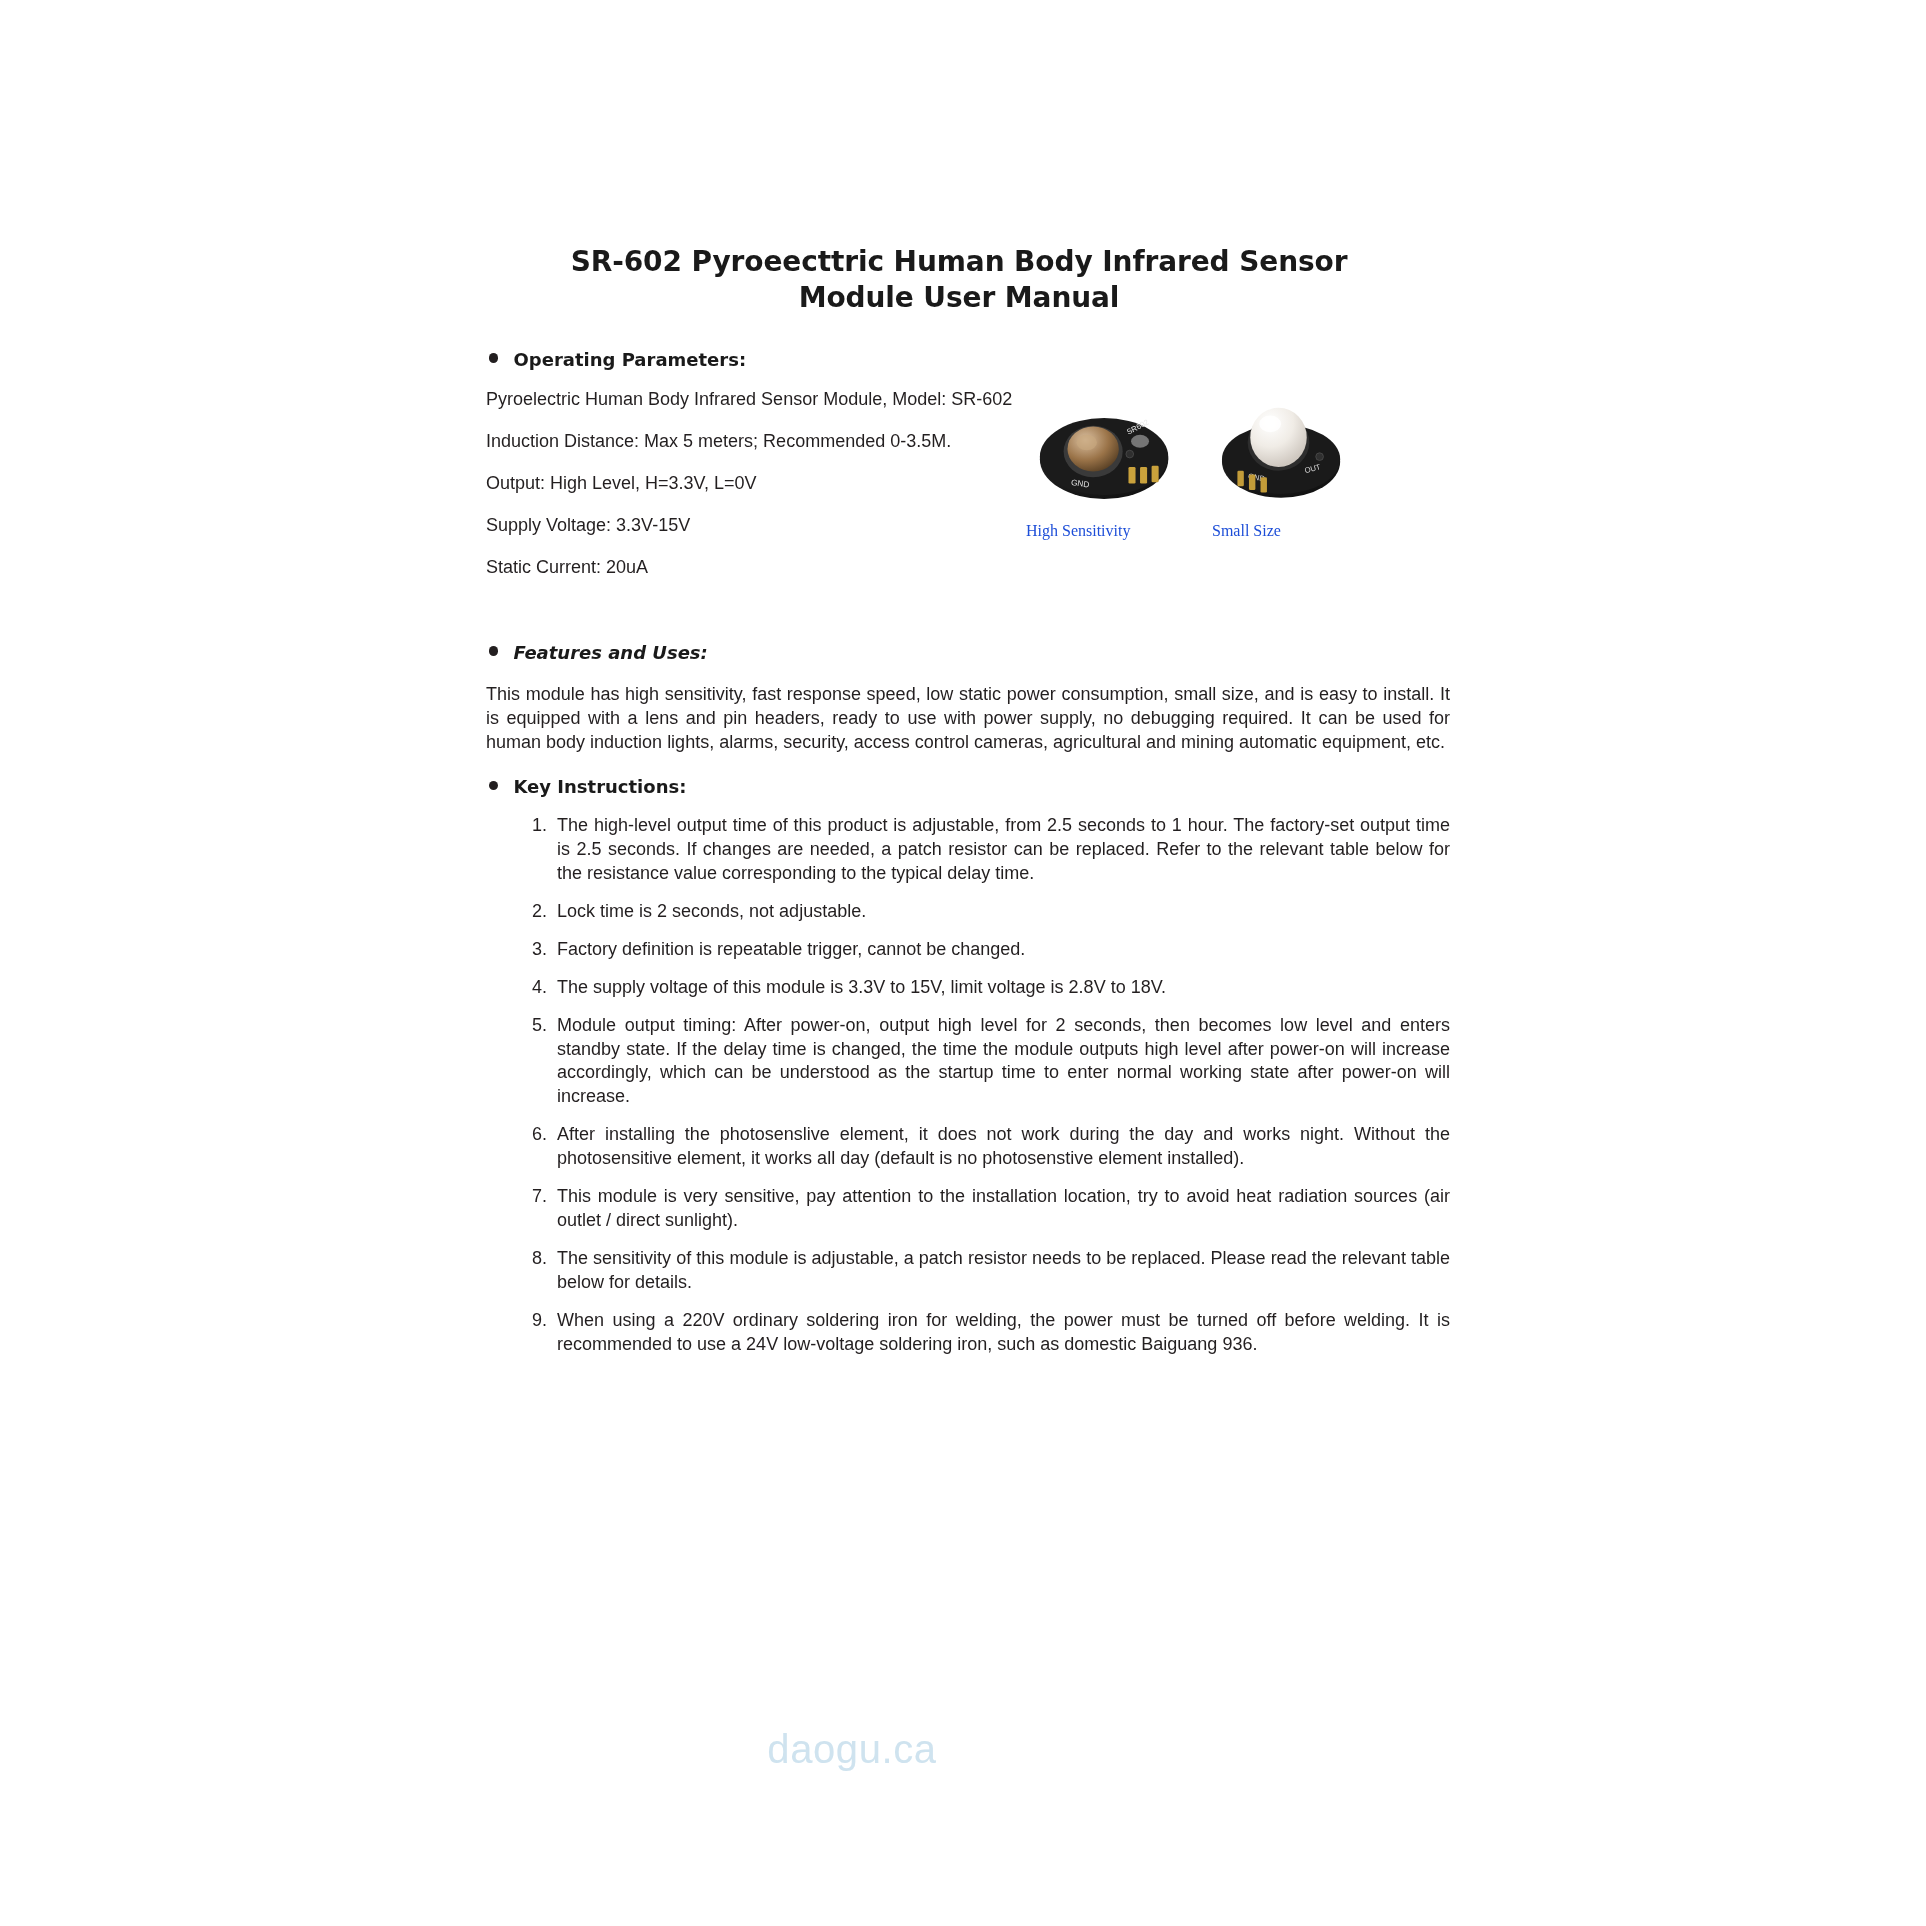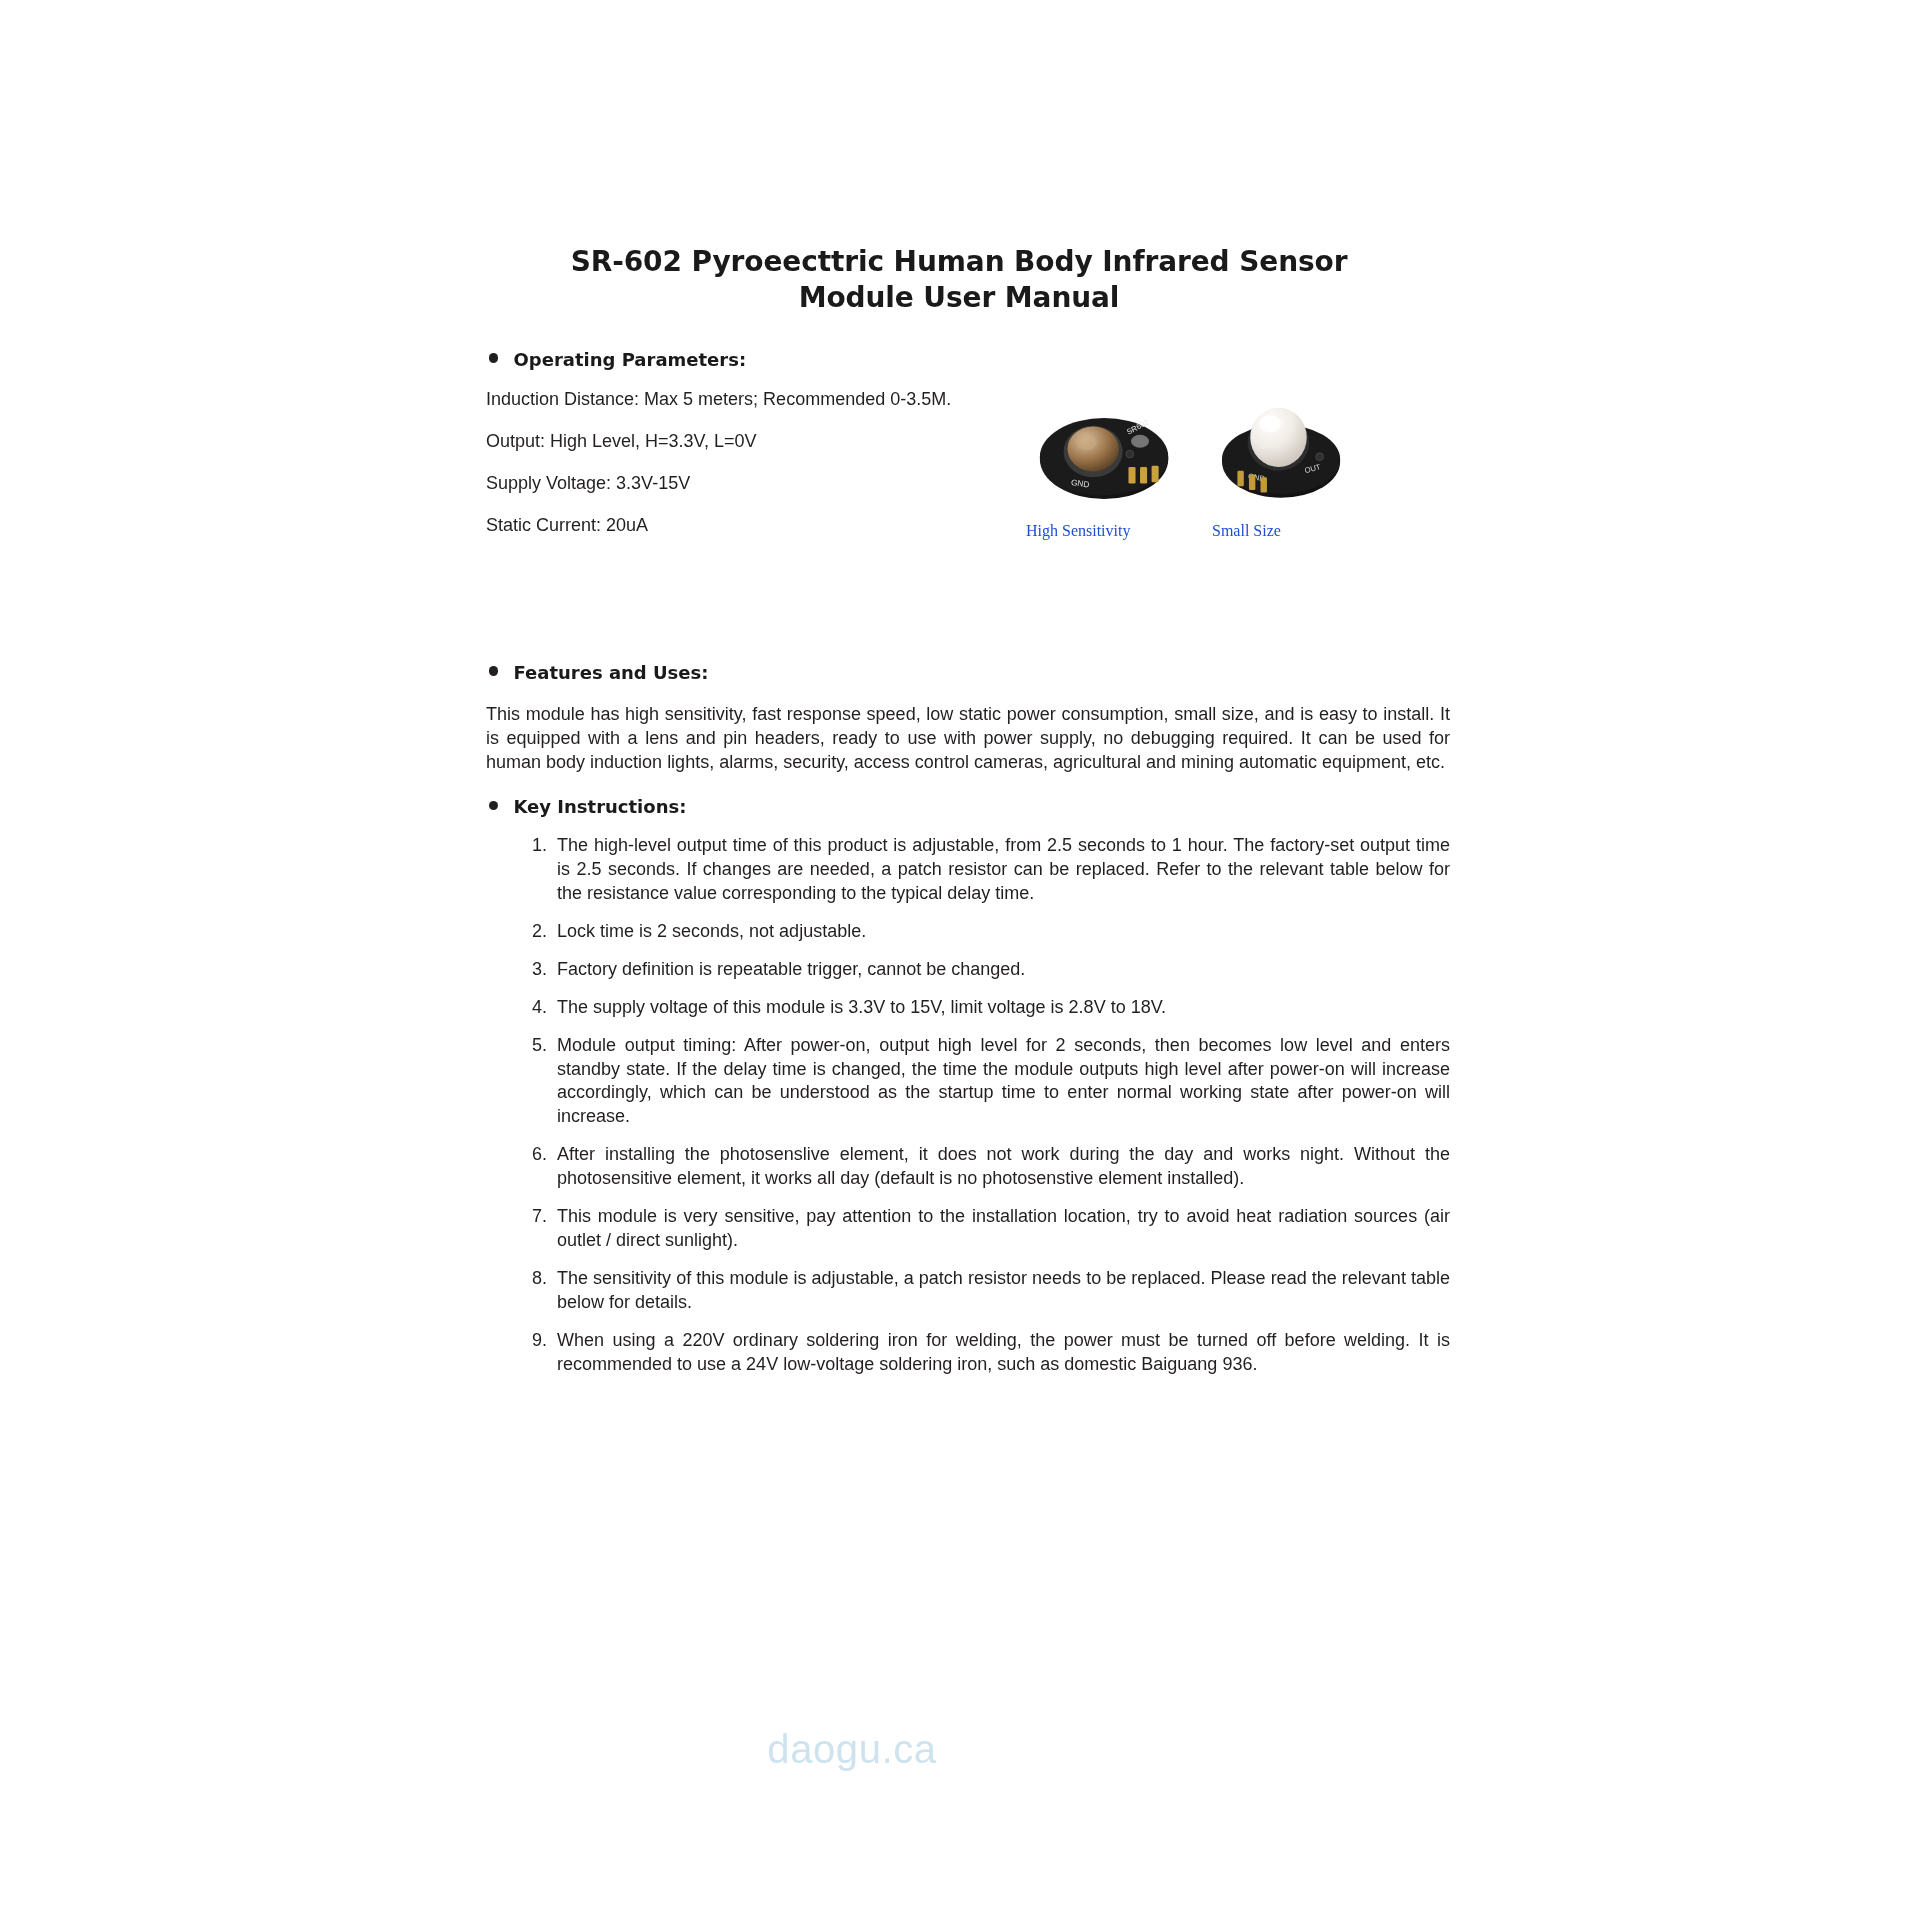--- a/index.html
+++ b/index.html
@@ -162,20 +162,21 @@
       <span>SR-602 Pyroeecttric Human Body Infrared Sensor</span><br>
       <span>Module User Manual</span>
     </h1>
 
     <div class="section-head">
       <span class="bullet-dot"></span>
       <span class="section-label">Operating Parameters:</span>
     </div>
 
     <div class="params-block">
+      <p class="param-line">Pyroelectric Human Body Infrared Sensor Module, Model: SR-602</p>
       <p class="param-line">Induction Distance: Max 5 meters; Recommended 0-3.5M.</p>
       <p class="param-line">Output: High Level, H=3.3V, L=0V</p>
       <p class="param-line">Supply Voltage: 3.3V-15V</p>
       <p class="param-line">Static Current: 20uA</p>
 
       <div class="photos">
         <svg class="photo left" viewBox="0 0 230 190" xmlns="http://www.w3.org/2000/svg">
           <defs>
             <radialGradient id="pcbA" cx="40%" cy="30%" r="80%">
               <stop offset="0%" stop-color="#4a4a4a"></stop>
@@ -226,21 +227,21 @@
           <rect x="62" y="124" width="10" height="24" rx="2" fill="#c39c39"></rect>
           <rect x="80" y="128" width="10" height="24" rx="2" fill="#c39c39"></rect>
           <circle cx="172" cy="96" r="6" fill="#303030" stroke="#555" stroke-width="1"></circle>
         </svg>
 
         <span class="cap left">High Sensitivity</span>
         <span class="cap right">Small Size</span>
       </div>
     </div>
 
-    <div class="section-head" style="margin-top:80px;">
+    <div class="section-head" style="margin-top:60px;font-style:italic;">
       <span class="bullet-dot"></span>
       <span class="section-label">Features and Uses:</span>
     </div>
 
     <p class="body-para">This module has high sensitivity, fast response speed, low static power consumption, small size, and is easy to install. It is equipped with a lens and pin headers, ready to use with power supply, no debugging required. It can be used for human body induction lights, alarms, security, access control cameras, agricultural and mining automatic equipment, etc.</p>
 
     <div class="section-head" style="margin-top:22px; margin-bottom:17px;">
       <span class="bullet-dot"></span>
       <span class="section-label">Key Instructions:</span>
     </div>

